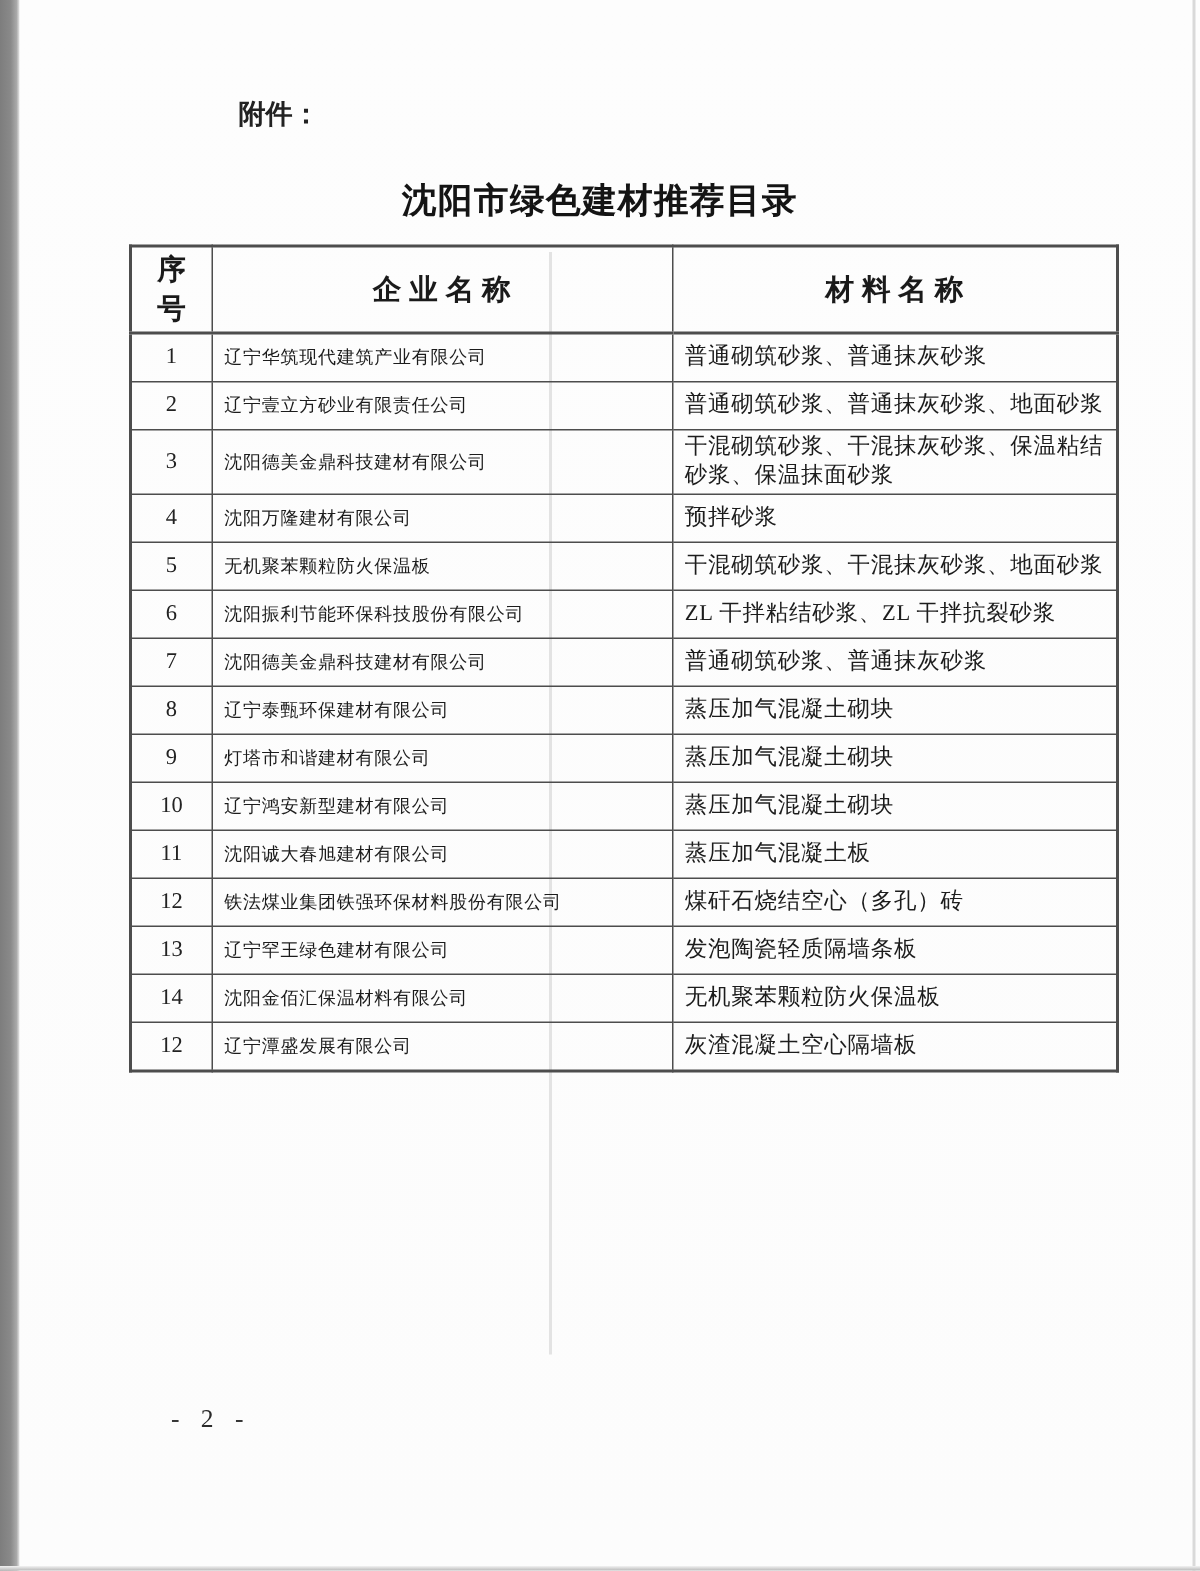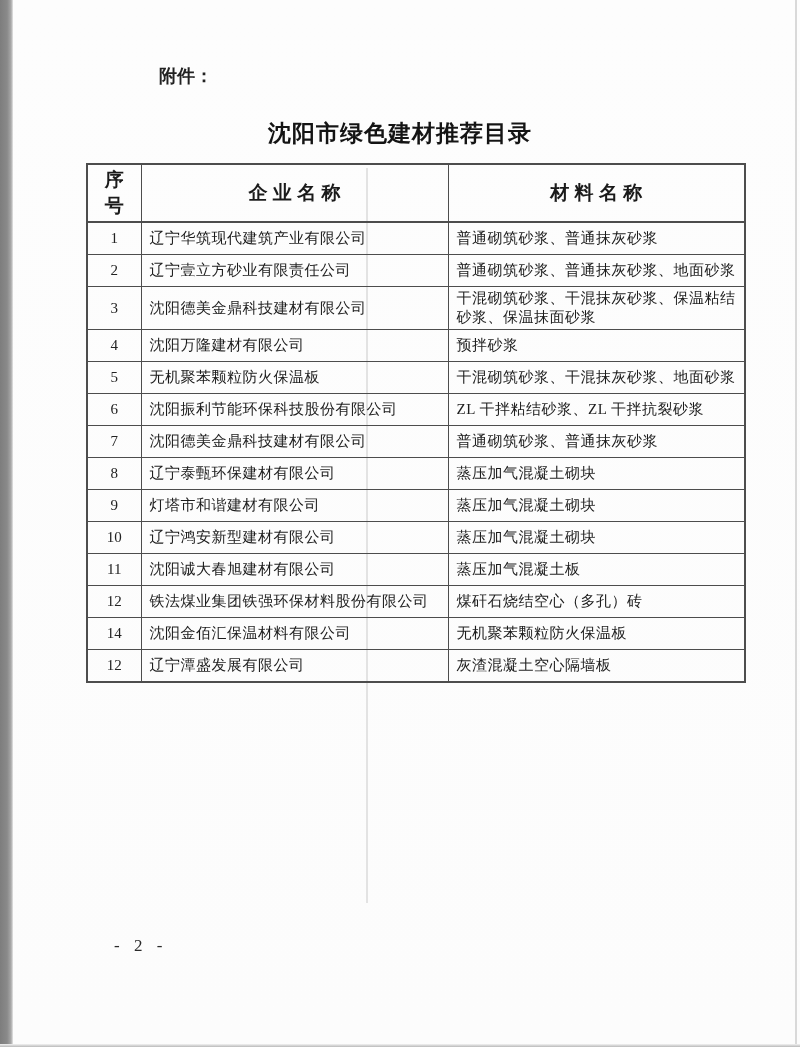--- a/index.html
+++ b/index.html
@@ -61,21 +61,21 @@
   }
   table.catalog{border:2px solid #4d4d4d;}
   col.c-index{width:54px;}
   col.c-company{width:307px;}
   col.c-material{width:297px;}
   td.idx{
     height:27px;text-align:center;
     font-size:15px;color:#222;
   }
   td.company{
-    font-size:15px;letter-spacing:0.5px;color:#1c1c1c;
+    font-size:12px;letter-spacing:0.5px;color:#1c1c1c;
     padding-left:13px;white-space:nowrap;overflow:hidden;
   }
   td.material{
     font-size:15px;letter-spacing:0.5px;color:#1c1c1c;
     padding-left:10px;line-height:19px;
   }
   .page-number{
     position:absolute;left:114px;top:936px;
     font-size:17px;letter-spacing:5px;color:#2b2b2b;
   }
@@ -158,20 +158,25 @@
       <td class="idx">11</td>
       <td class="company">沈阳诚大春旭建材有限公司</td>
       <td class="material">蒸压加气混凝土板</td>
     </tr>
     <tr>
       <td class="idx">12</td>
       <td class="company">铁法煤业集团铁强环保材料股份有限公司</td>
       <td class="material">煤矸石烧结空心（多孔）砖</td>
     </tr>
     <tr>
+      <td class="idx">13</td>
+      <td class="company">辽宁罕王绿色建材有限公司</td>
+      <td class="material">发泡陶瓷轻质隔墙条板</td>
+    </tr>
+    <tr>
       <td class="idx">14</td>
       <td class="company">沈阳金佰汇保温材料有限公司</td>
       <td class="material">无机聚苯颗粒防火保温板</td>
     </tr>
     <tr>
       <td class="idx">12</td>
       <td class="company">辽宁潭盛发展有限公司</td>
       <td class="material">灰渣混凝土空心隔墙板</td>
     </tr>
   </tbody>

